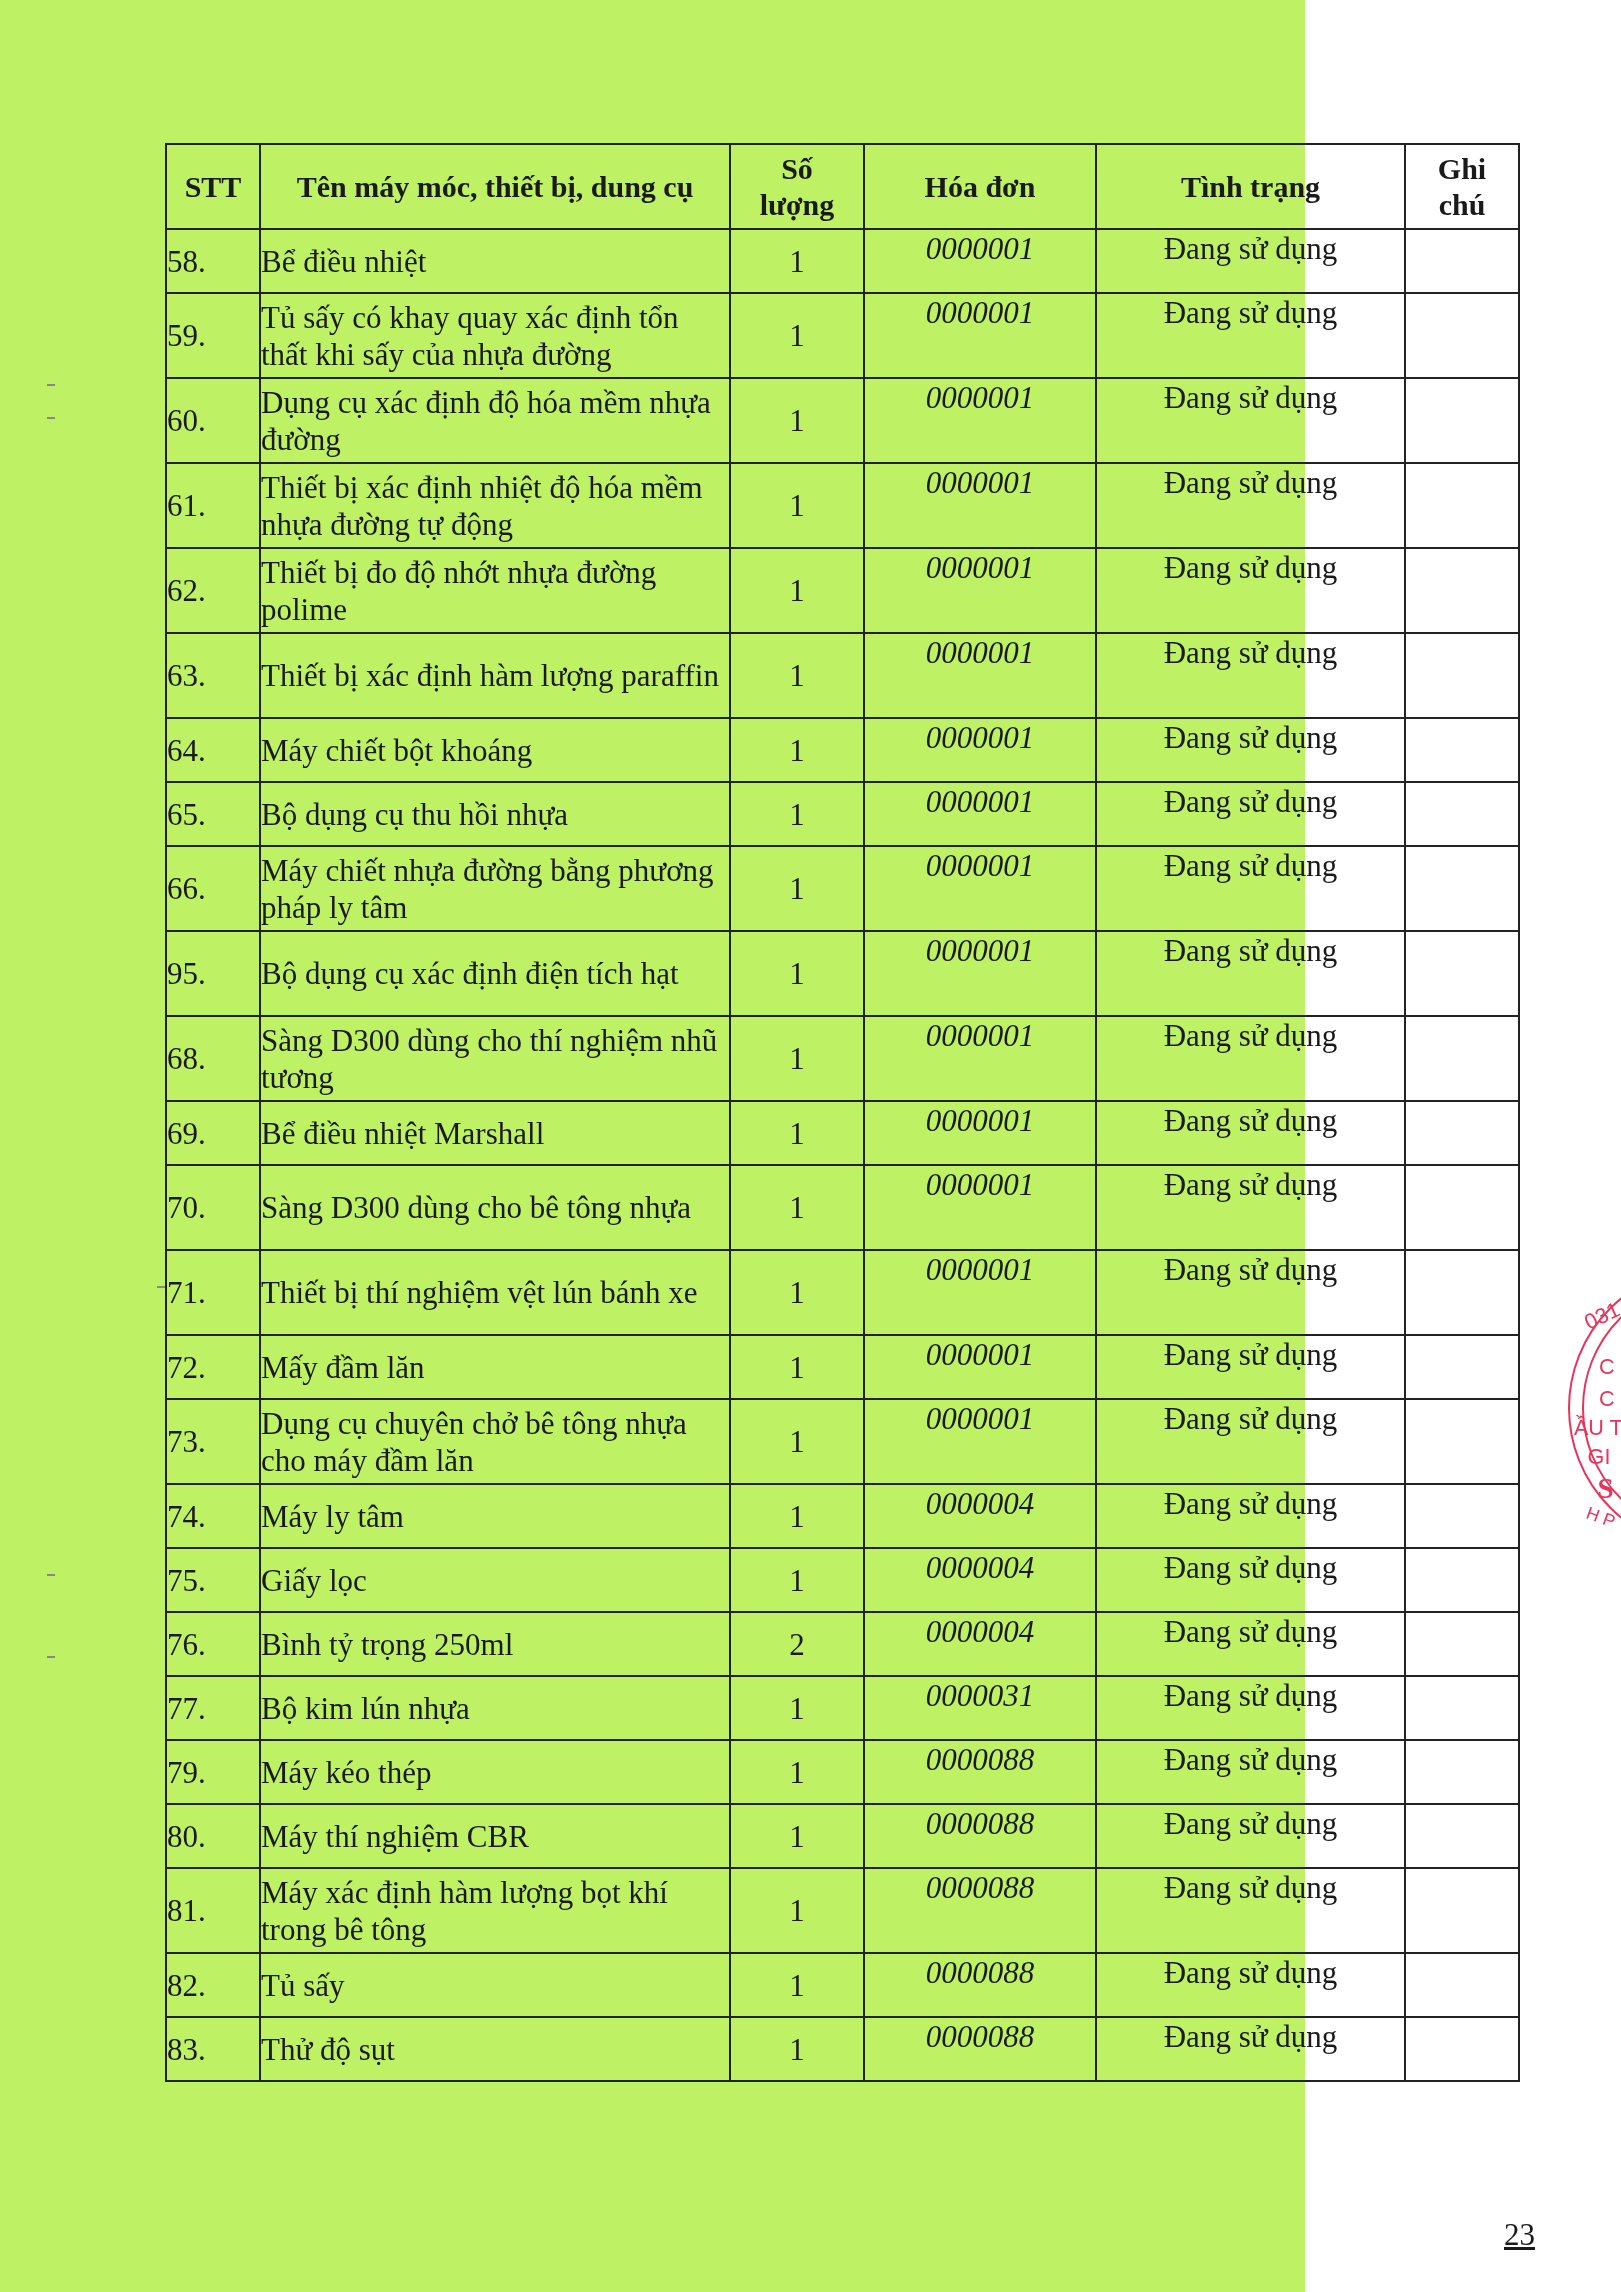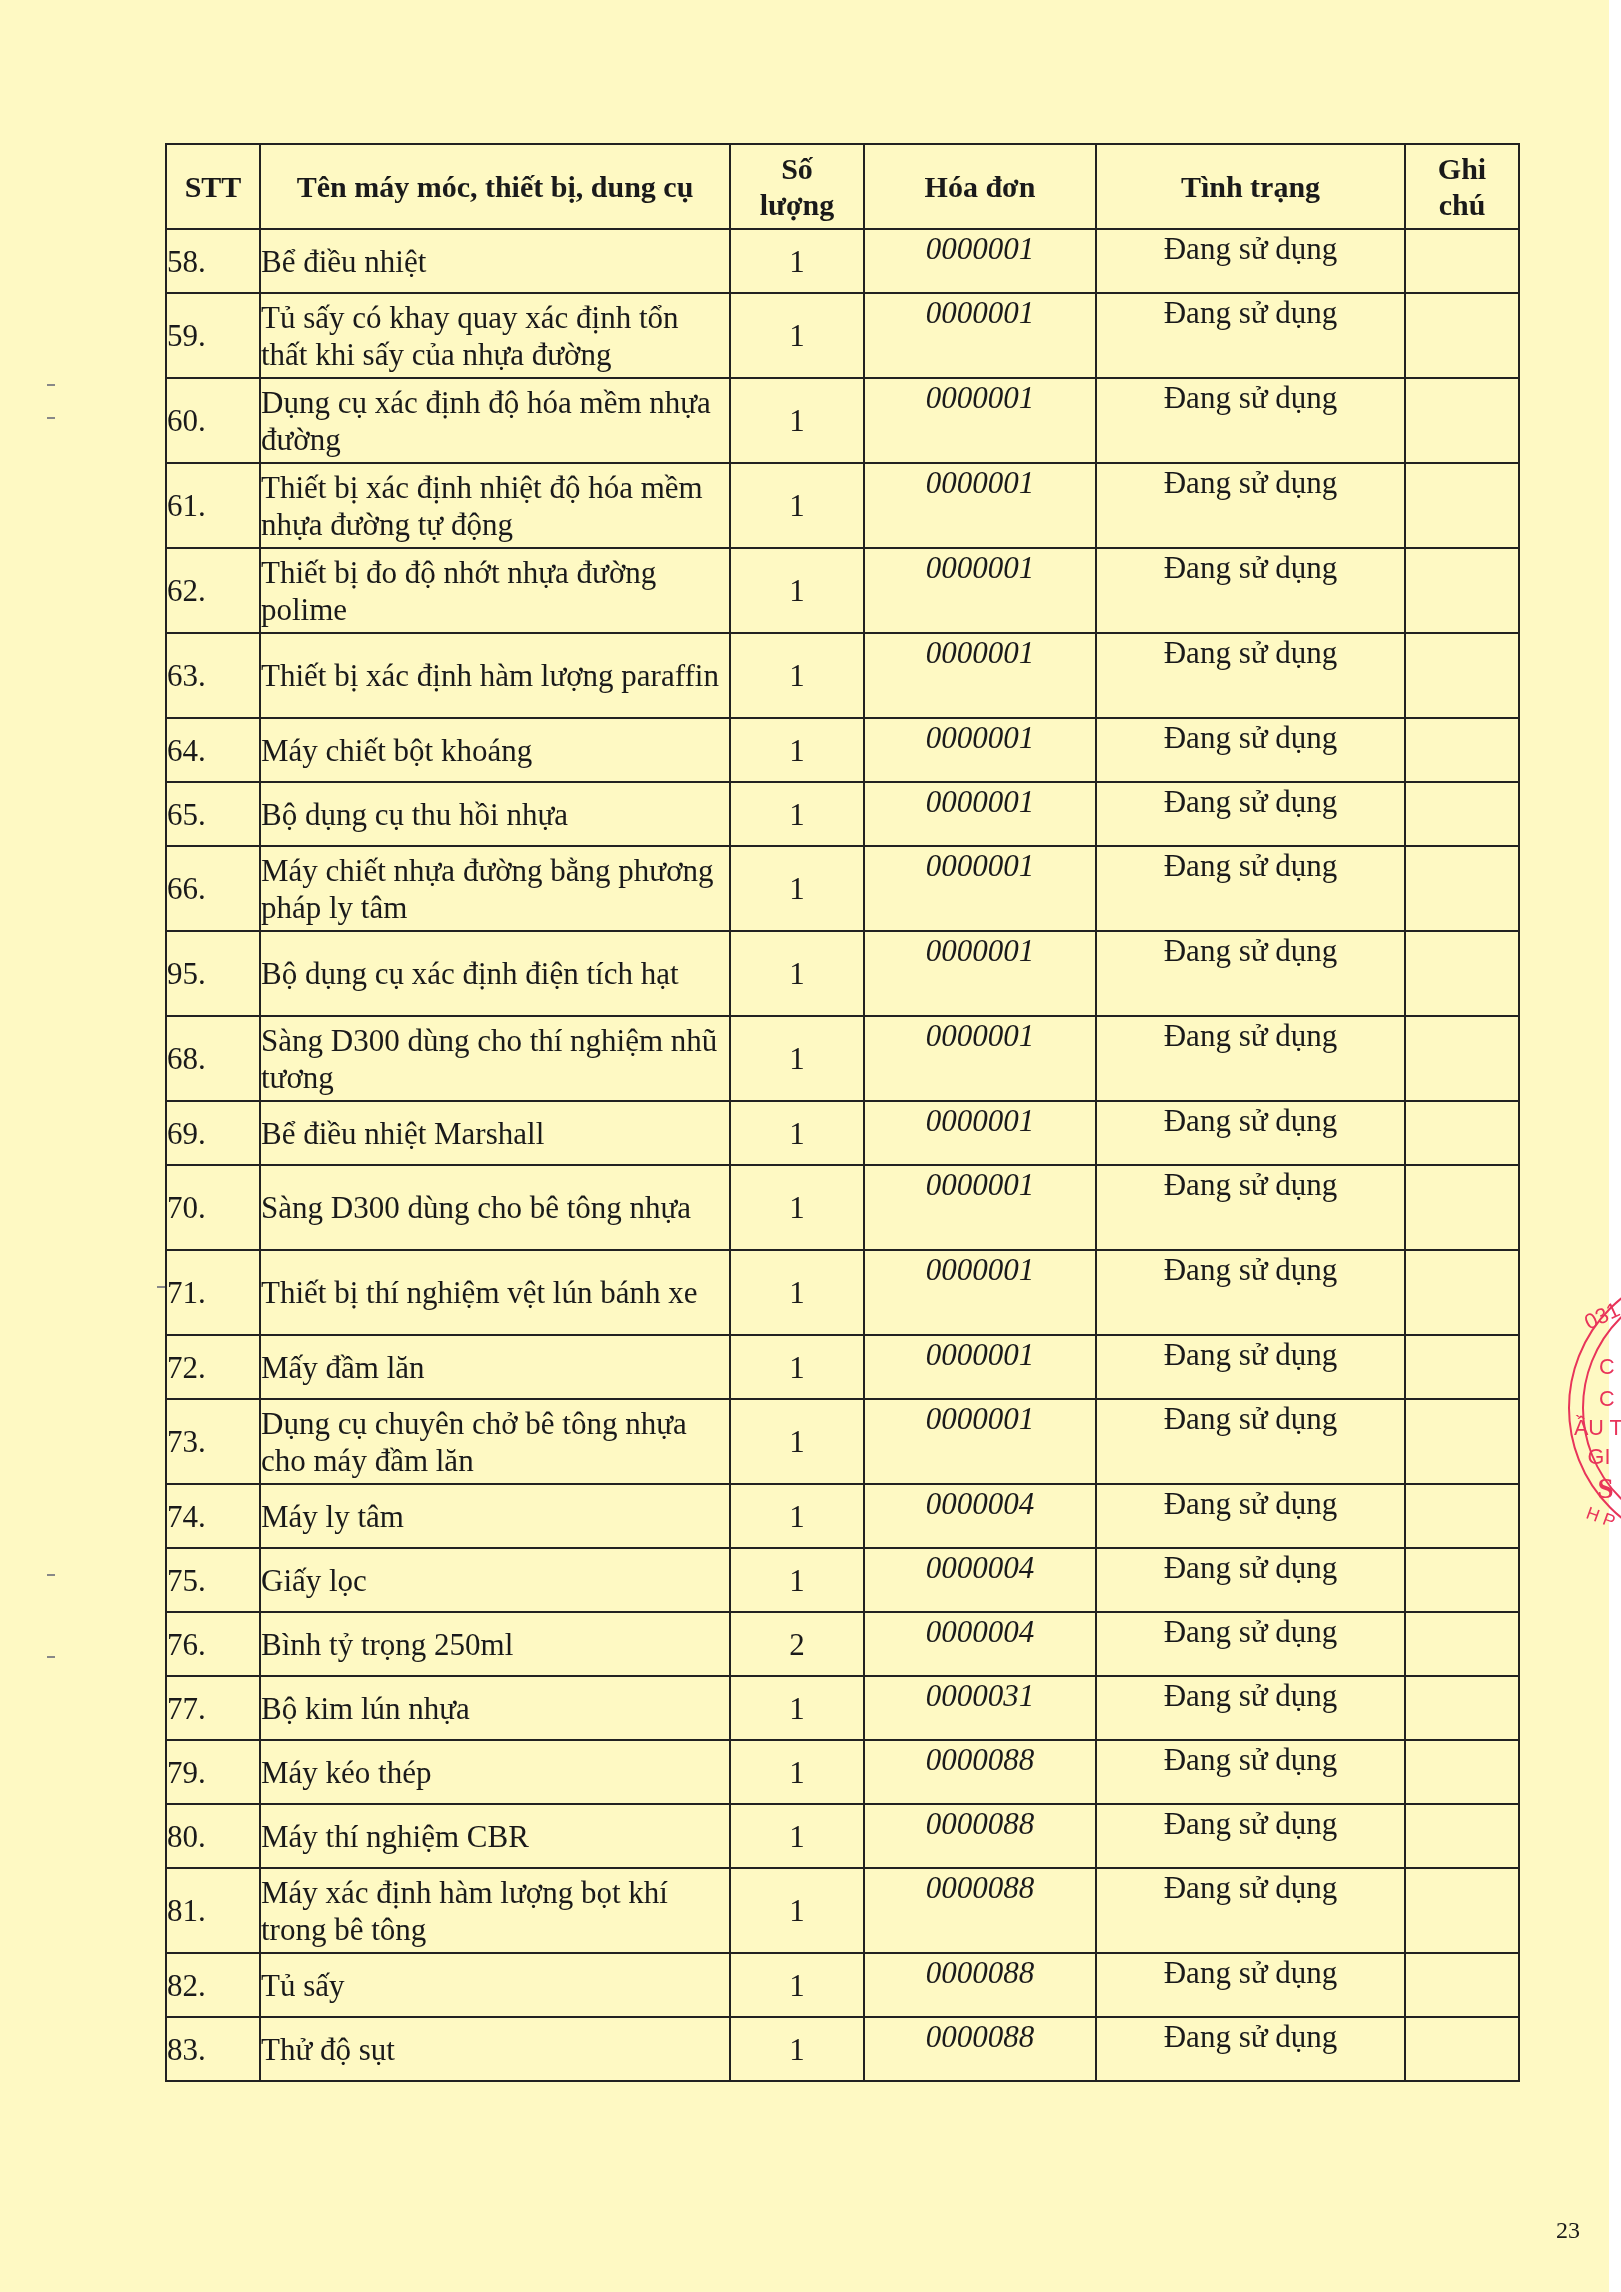--- a/index.html
+++ b/index.html
@@ -1,33 +1,33 @@
 <!DOCTYPE html>
 <html><head>
 <meta charset="utf-8">
 <style>
   html, body { margin: 0; padding: 0; background: #ffffff; }
   body { width: 1621px; height: 2293px; position: relative; overflow: hidden;
          font-family: "Liberation Serif", "DejaVu Serif", serif; color: #1a1a1a; }
-  .page { position: absolute; left: 0; top: 0; width: 1609px; height: 2293px; background: #fef9c3; }
+  .page { position: absolute; left: 0; top: 0; width: 1305px; height: 2293px; background: #bef264; }
   table.equip { position: absolute; left: 165px; top: 143px; border-collapse: collapse;
                 table-layout: fixed; width: 1354px; }
   table.equip th, table.equip td { border: 2px solid #222; padding: 0; font-size: 31px; line-height: 37px; }
   table.equip th { font-weight: bold; text-align: center; vertical-align: middle; height: 83px; font-size: 30px; line-height: 36px; }
   col.c-stt { width: 94px; } col.c-name { width: 470px; } col.c-qty { width: 134px; }
   col.c-inv { width: 232px; } col.c-status { width: 309px; } col.c-note { width: 114px; }
   tr.single td { height: 62px; }
   tr.double td { height: 83px; }
   td.stt { vertical-align: middle; }
   td.name { text-align: left; vertical-align: middle; padding-left: 13.7px; padding-right: 5.9px; }
   td.qty { text-align: center; vertical-align: middle; }
   td.inv { text-align: center; vertical-align: top; padding-top: 5.9px; font-style: italic; }
   td.status { text-align: center; vertical-align: top; padding-top: 5.9px; }
   td.note { }
-  .page-number { position: absolute; left: 1556px; top: 2217px; font-size: 24px; }
+  .page-number { position: absolute; left: 1504px; top: 2217px; font-size: 31px; text-decoration: underline; }
   .scan-mark { position: absolute; width: 7.8px; height: 2px; background: #888; }
   .stamp { position: absolute; left: 1568px; top: 1266px; width: 53px; height: 284px; overflow: hidden; }
   .stamp-inner { position: absolute; left: 0; top: 0; width: 284px; height: 284px; border-radius: 50%;
                  border: 2.9px solid #e8345a; box-sizing: border-box; color: #e8345a;
                  font-family: "Liberation Sans", "DejaVu Sans", sans-serif; }
   .stamp-inner .ring { position: absolute; left: 11.8px; top: 11.8px; right: 11.8px; bottom: 11.8px;
                        border-radius: 50%; border: 2px solid #e8345a; }
   .stamp-line { position: absolute; left: 7.8px; font-size: 21.6px; white-space: nowrap; }
 </style>
 </head>

